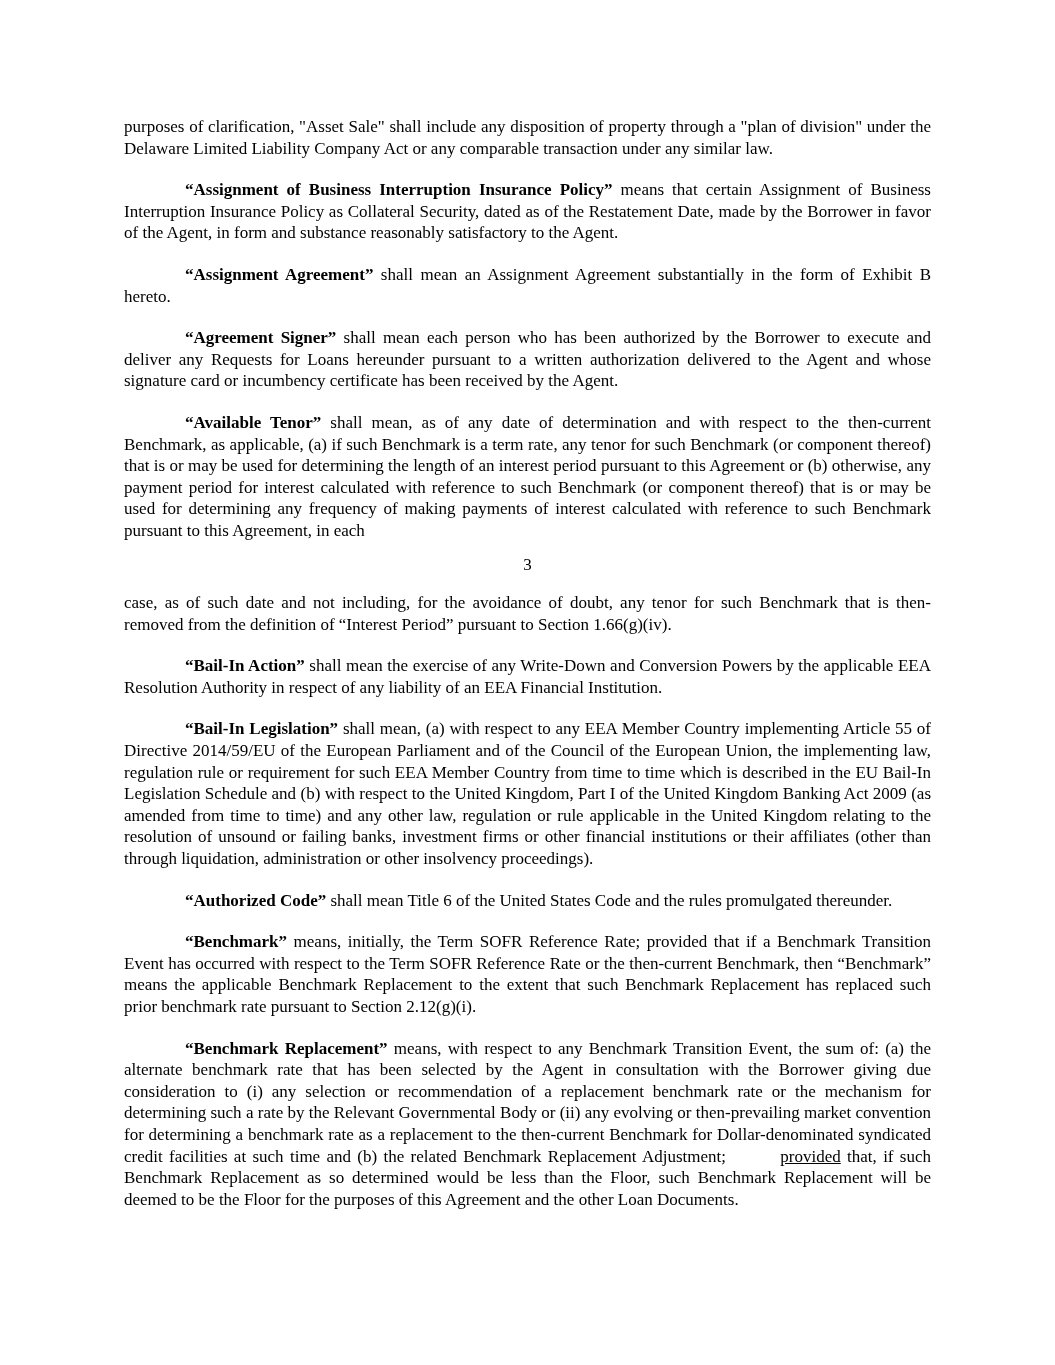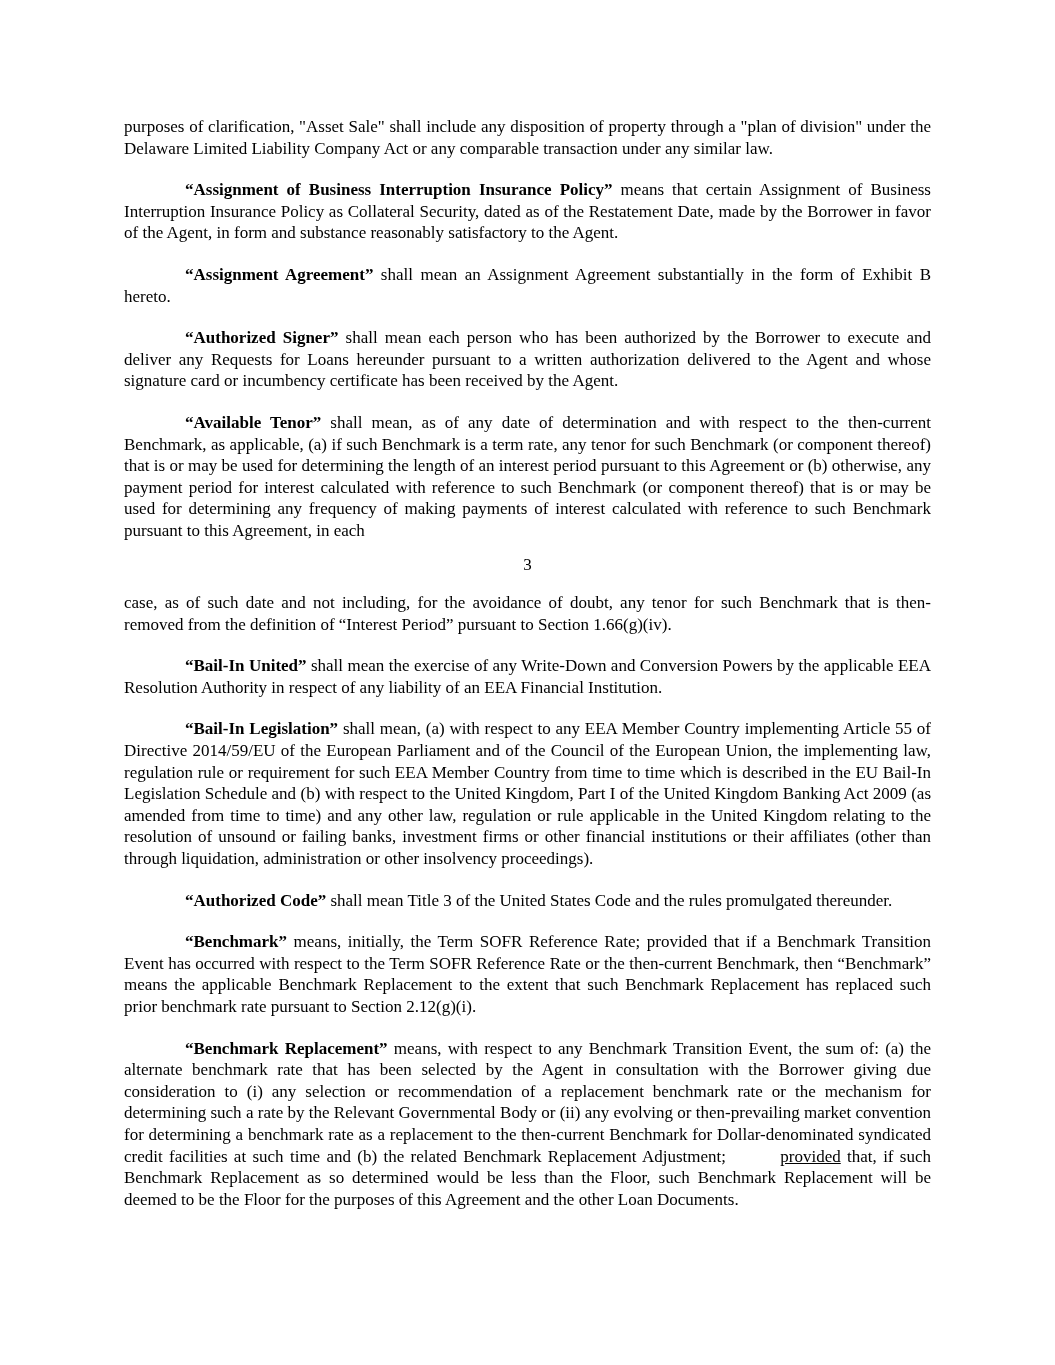--- a/index.html
+++ b/index.html
@@ -51,32 +51,32 @@
 
 <div class="page">
   <main class="content">
 
     <p class="para"><span>purposes of clarification, "Asset Sale" shall include any disposition of property through a "plan of division" under the Delaware Limited Liability Company Act or any comparable transaction under any similar law.</span></p>
 
     <p class="para indent"><span class="bold">“Assignment of Business Interruption Insurance Policy”</span><span> means that certain Assignment of Business Interruption Insurance Policy as Collateral Security, dated as of the Restatement Date, made by the Borrower in favor of the Agent, in form and substance reasonably satisfactory to the Agent.</span></p>
 
     <p class="para indent"><span class="bold">“Assignment Agreement”</span><span> shall mean an Assignment Agreement substantially in the form of Exhibit B hereto.</span></p>
 
-    <p class="para indent"><span class="bold">“Authorized Signer”</span><span> shall mean each person who has been authorized by the Borrower to execute and deliver any Requests for Loans hereunder pursuant to a written authorization delivered to the Agent and whose signature card or incumbency certificate has been received by the Agent.</span></p>
+    <p class="para indent"><span class="bold">“Agreement Signer”</span><span> shall mean each person who has been authorized by the Borrower to execute and deliver any Requests for Loans hereunder pursuant to a written authorization delivered to the Agent and whose signature card or incumbency certificate has been received by the Agent.</span></p>
 
     <p class="para indent"><span class="bold">“Available Tenor”</span><span> shall mean, as of any date of determination and with respect to the then-current Benchmark, as applicable, (a) if such Benchmark is a term rate, any tenor for such Benchmark (or component thereof) that is or may be used for determining the length of an interest period pursuant to this Agreement or (b) otherwise, any payment period for interest calculated with reference to such Benchmark (or component thereof) that is or may be used for determining any frequency of making payments of interest calculated with reference to such Benchmark pursuant to this Agreement, in each</span></p>
 
     <p class="pagenum">3</p>
 
     <p class="para"><span>case, as of such date and not including, for the avoidance of doubt, any tenor for such Benchmark that is then-removed from the definition of “Interest Period” pursuant to Section 1.66(g)(iv).</span></p>
 
-    <p class="para indent"><span class="bold">“Bail-In United”</span><span> shall mean the exercise of any Write-Down and Conversion Powers by the applicable EEA Resolution Authority in respect of any liability of an EEA Financial Institution.</span></p>
+    <p class="para indent"><span class="bold">“Bail-In Action”</span><span> shall mean the exercise of any Write-Down and Conversion Powers by the applicable EEA Resolution Authority in respect of any liability of an EEA Financial Institution.</span></p>
 
     <p class="para indent"><span class="bold">“Bail-In Legislation”</span><span> shall mean, (a) with respect to any EEA Member Country implementing Article 55 of Directive 2014/59/EU of the European Parliament and of the Council of the European Union, the implementing law, regulation rule or requirement for such EEA Member Country from time to time which is described in the EU Bail-In Legislation Schedule and (b) with respect to the United Kingdom, Part I of the United Kingdom Banking Act 2009 (as amended from time to time) and any other law, regulation or rule applicable in the United Kingdom relating to the resolution of unsound or failing banks, investment firms or other financial institutions or their affiliates (other than through liquidation, administration or other insolvency proceedings).</span></p>
 
-    <p class="para indent"><span class="bold">“Authorized Code”</span><span> shall mean Title 3 of the United States Code and the rules promulgated thereunder.</span></p>
+    <p class="para indent"><span class="bold">“Authorized Code”</span><span> shall mean Title 6 of the United States Code and the rules promulgated thereunder.</span></p>
 
     <p class="para indent"><span class="bold">“Benchmark”</span><span> means, initially, the Term SOFR Reference Rate; provided that if a Benchmark Transition Event has occurred with respect to the Term SOFR Reference Rate or the then-current Benchmark, then “Benchmark” means the applicable Benchmark Replacement to the extent that such Benchmark Replacement has replaced such prior benchmark rate pursuant to Section 2.12(g)(i).</span></p>
 
     <p class="para indent"><span class="bold">“Benchmark Replacement”</span><span> means, with respect to any Benchmark Transition Event, the sum of: (a) the alternate benchmark rate that has been selected by the Agent in consultation with the Borrower giving due consideration to (i) any selection or recommendation of a replacement benchmark rate or the mechanism for determining such a rate by the Relevant Governmental Body or (ii) any evolving or then-prevailing market convention for determining a benchmark rate as a replacement to the then-current Benchmark for Dollar-denominated syndicated credit facilities at such time and (b) the related Benchmark Replacement Adjustment; </span><span class="underline">provided</span><span> that, if such Benchmark Replacement as so determined would be less than the Floor, such Benchmark Replacement will be deemed to be the Floor for the purposes of this Agreement and the other Loan Documents.</span></p>
 
   </main>
 </div>
 
 </body></html>

